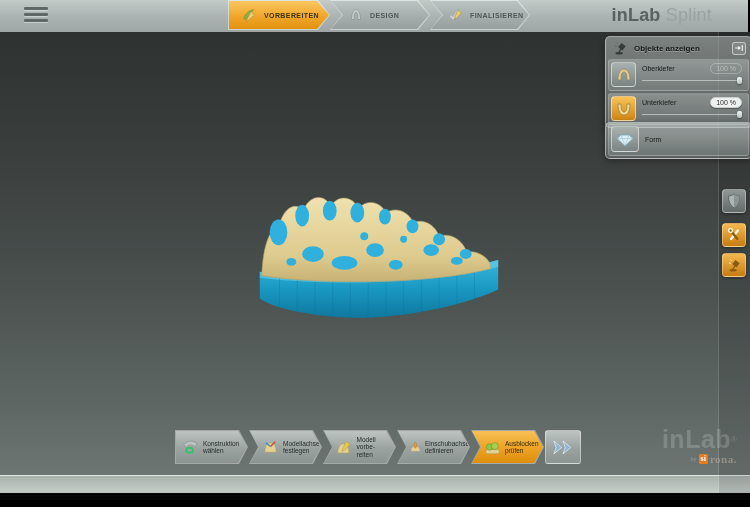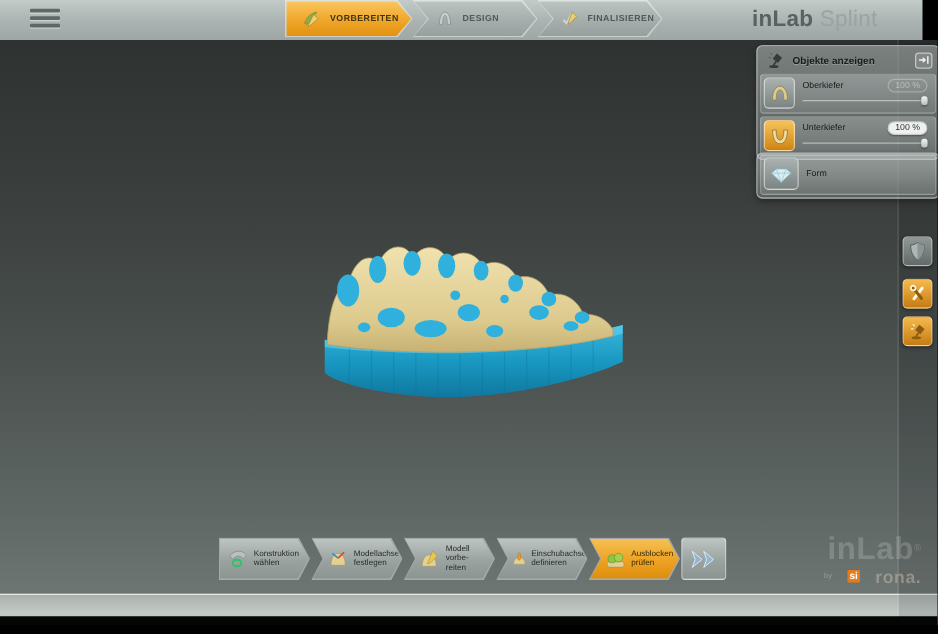--- a/index.html
+++ b/index.html
@@ -1,20 +1,20 @@
 <!DOCTYPE html>
 <html><head>
 <meta charset="utf-8">
 <style>
   * { margin:0; padding:0; box-sizing:border-box; }
   html,body { width:750px; height:507px; background:#000; font-family:"Liberation Sans", sans-serif; overflow:hidden; }
   .stage { position:absolute; top:0; left:0; width:750px; height:500px; }
 
   
-  .topbar { position:absolute; top:0; left:0; right:12px; height:40px;
+  .topbar { position:absolute; top:0; left:0; right:2px; height:40px;
     background:linear-gradient(180deg,#c3cbc9 0%,#aab3b1 45%,#99a2a0 100%);
     border-bottom:2px solid #1d201f; }
   .hamburger { position:absolute; left:24px; top:7px; width:24px; height:17px; cursor:pointer; }
   .hamburger span { display:block; width:24px; height:3px; margin-bottom:3px; border-radius:1px;
     background:#5f6866; box-shadow:0 1px 0 rgba(255,255,255,0.4); }
 
   .tabstrip { position:absolute; left:228px; top:0; height:30px; display:flex; }
   .tab-outer { position:relative; height:30px; }
   .tab-clip { clip-path:polygon(12px 50%, 0 0, calc(100% - 12px) 0, 100% 50%, calc(100% - 12px) 100%, 0 100%); }
   .tab-clip-first { clip-path:polygon(0 0, calc(100% - 12px) 0, 100% 50%, calc(100% - 12px) 100%, 0 100%); }
@@ -85,24 +85,24 @@
   .step-label { font-size:6.5px; line-height:7.5px; color:#262b2a; }
   .step-inner.active .step-label { color:#33290c; }
   .next-btn { width:36px; height:34px; border-radius:3px; border:1px solid rgba(255,255,255,0.4); cursor:pointer;
     background:linear-gradient(180deg,#bdc4c2 0%,#9ba3a1 55%,#8c9492 100%);
     display:flex; align-items:center; justify-content:center; }
 
   
   .watermark { position:absolute; right:13px; top:394px; text-align:right; cursor:default; }
   .wm-product { font-size:25px; font-weight:bold; color:rgba(233,238,236,0.20); letter-spacing:0.5px; line-height:26px; }
   .wm-reg { font-size:8px; vertical-align:super; color:rgba(233,238,236,0.20); }
-  .wm-brand { margin-top:1px; display:flex; justify-content:flex-end; align-items:center; gap:12px; }
+  .wm-brand { margin-top:1px; display:flex; justify-content:flex-end; align-items:center; gap:2px;font-family:Liberation Serif, serif; }
   .wm-by { font-size:6px; color:rgba(220,225,222,0.35); }
   .wm-box { font-size:8px; font-weight:bold; color:#fff; background:#e87a1e; padding:0 2px; border-radius:1px; line-height:10px; }
-  .wm-rest { font-size:14px; font-weight:bold; color:rgba(190,180,168,0.55); letter-spacing:0.5px; }
+  .wm-rest { font-size:11px; font-weight:bold; color:rgba(190,180,168,0.55); letter-spacing:0.5px; }
 
   .bottom-black { position:absolute; left:0; right:0; bottom:0; height:7px; background:#050505; }
 </style>
 </head>
 <body>
 
 <div class="stage">
 
   <div class="topbar">
     <div class="hamburger">

